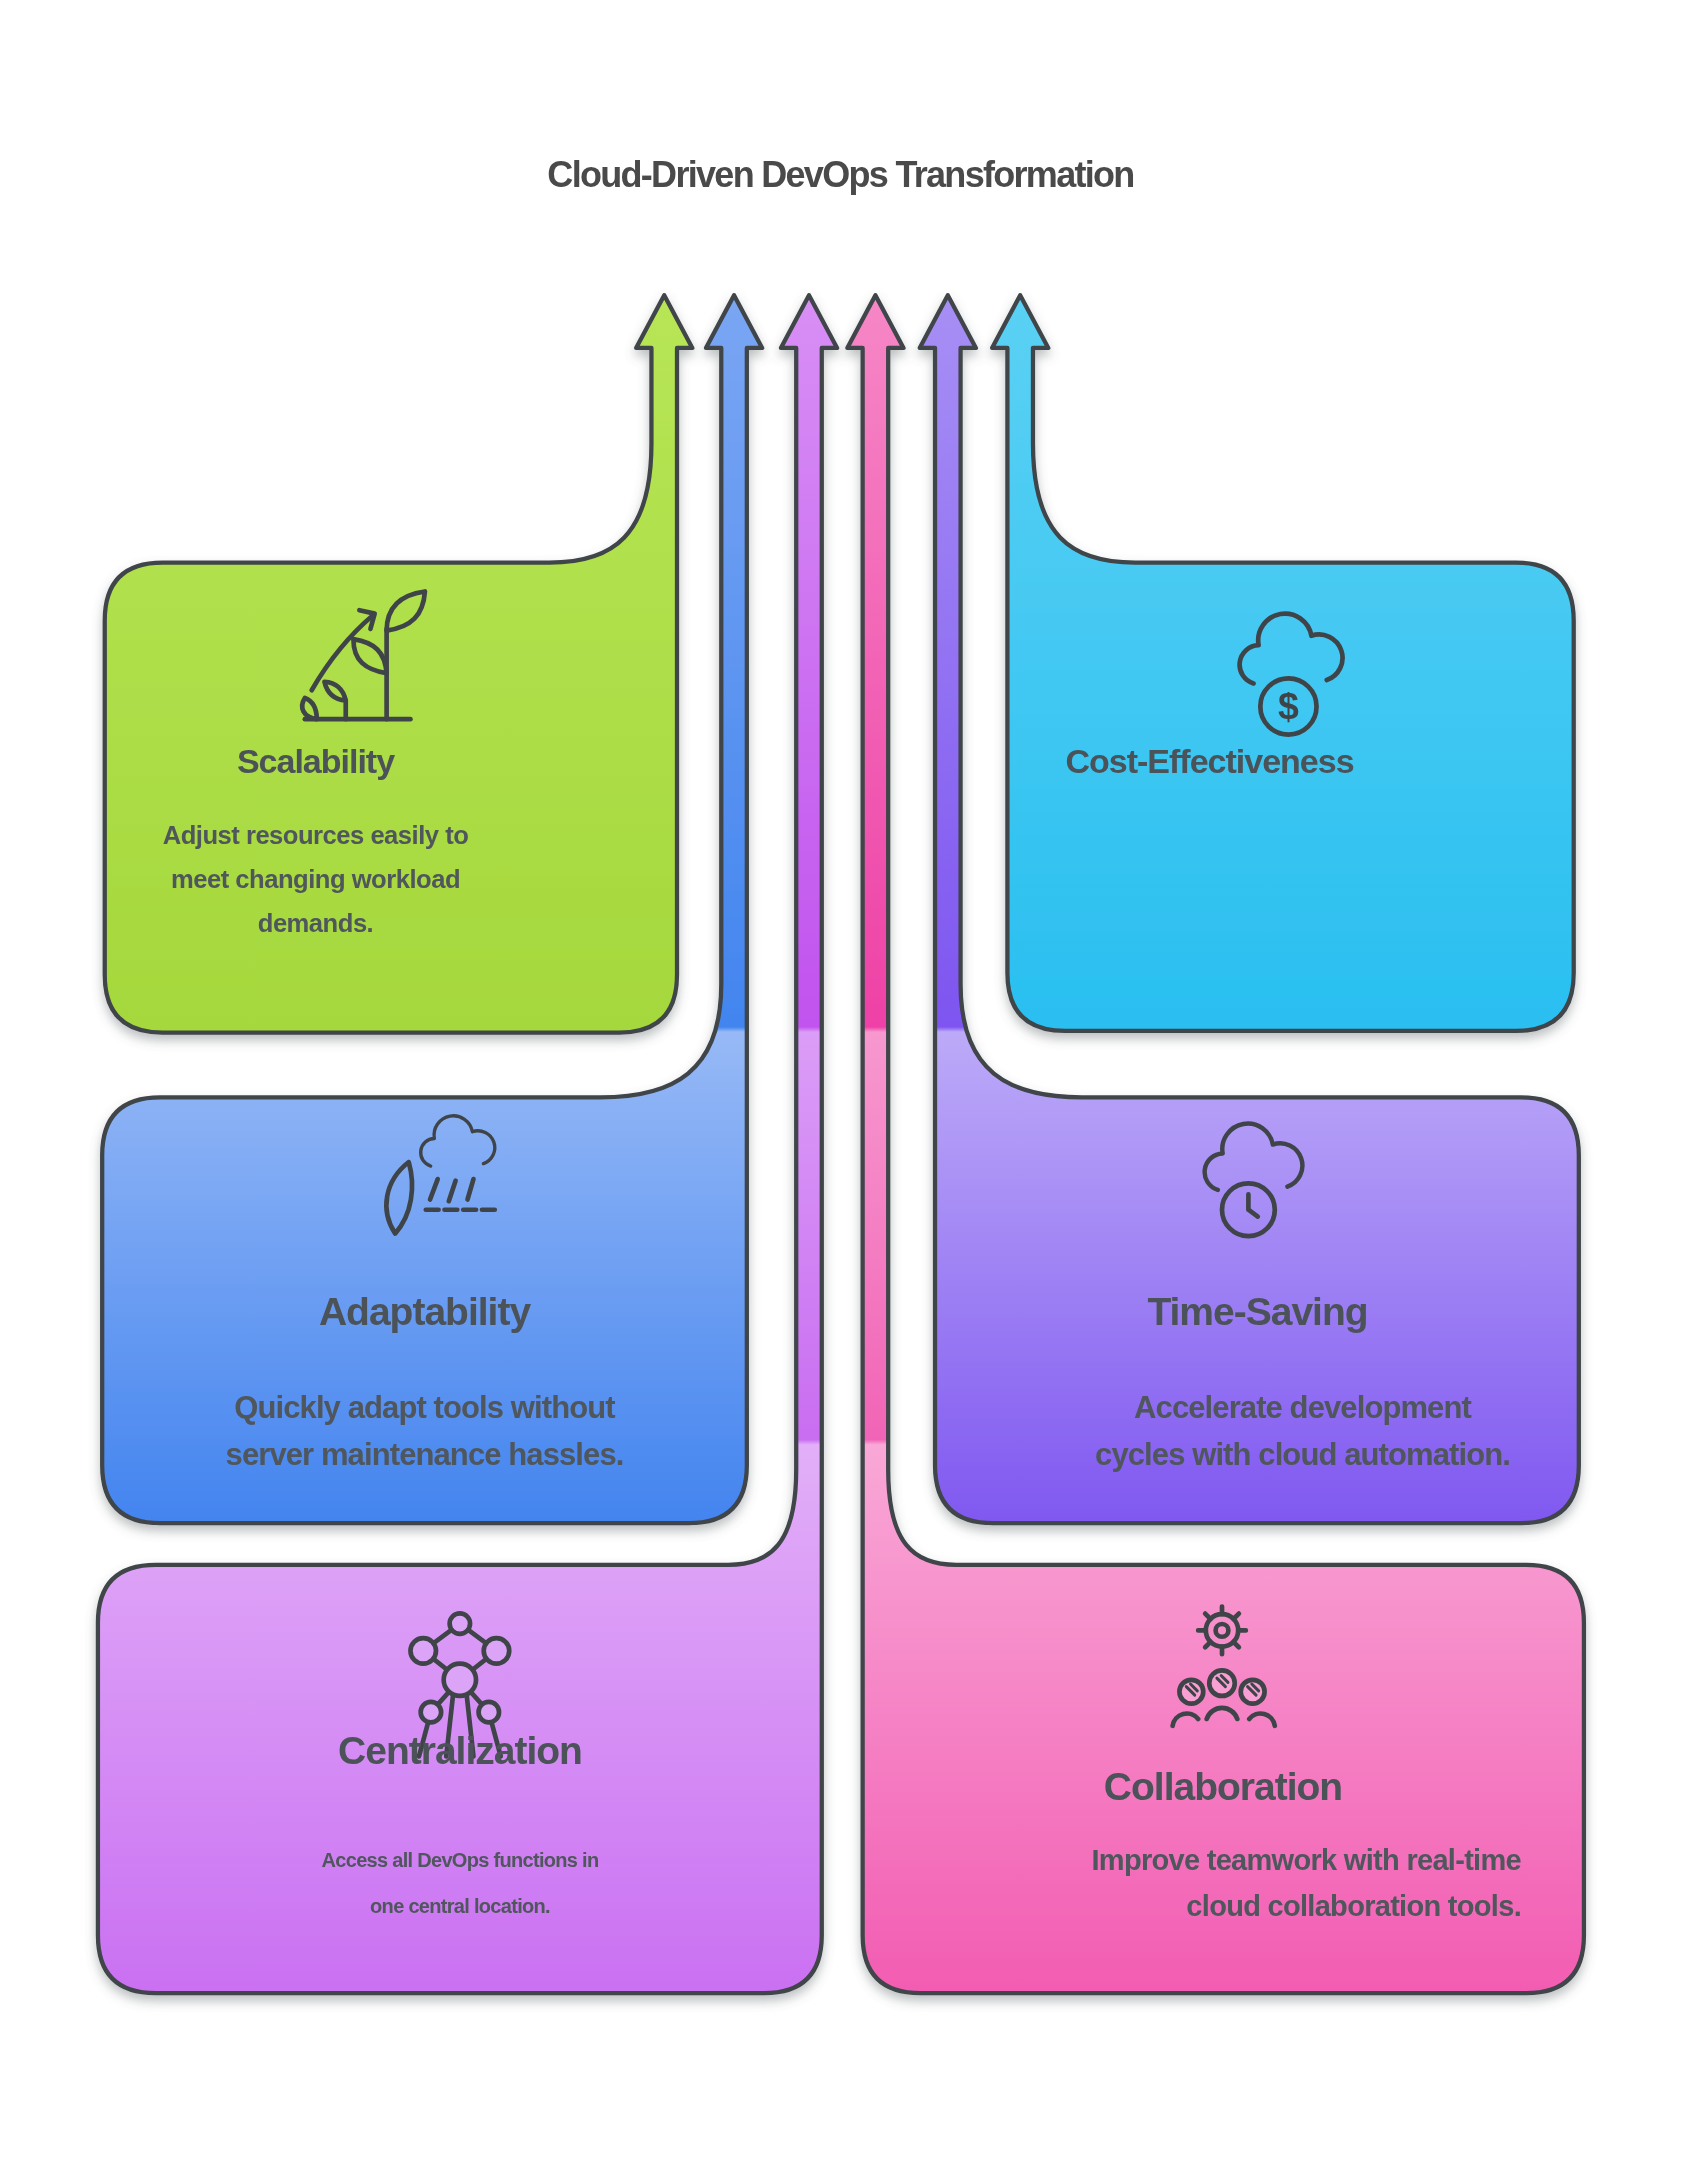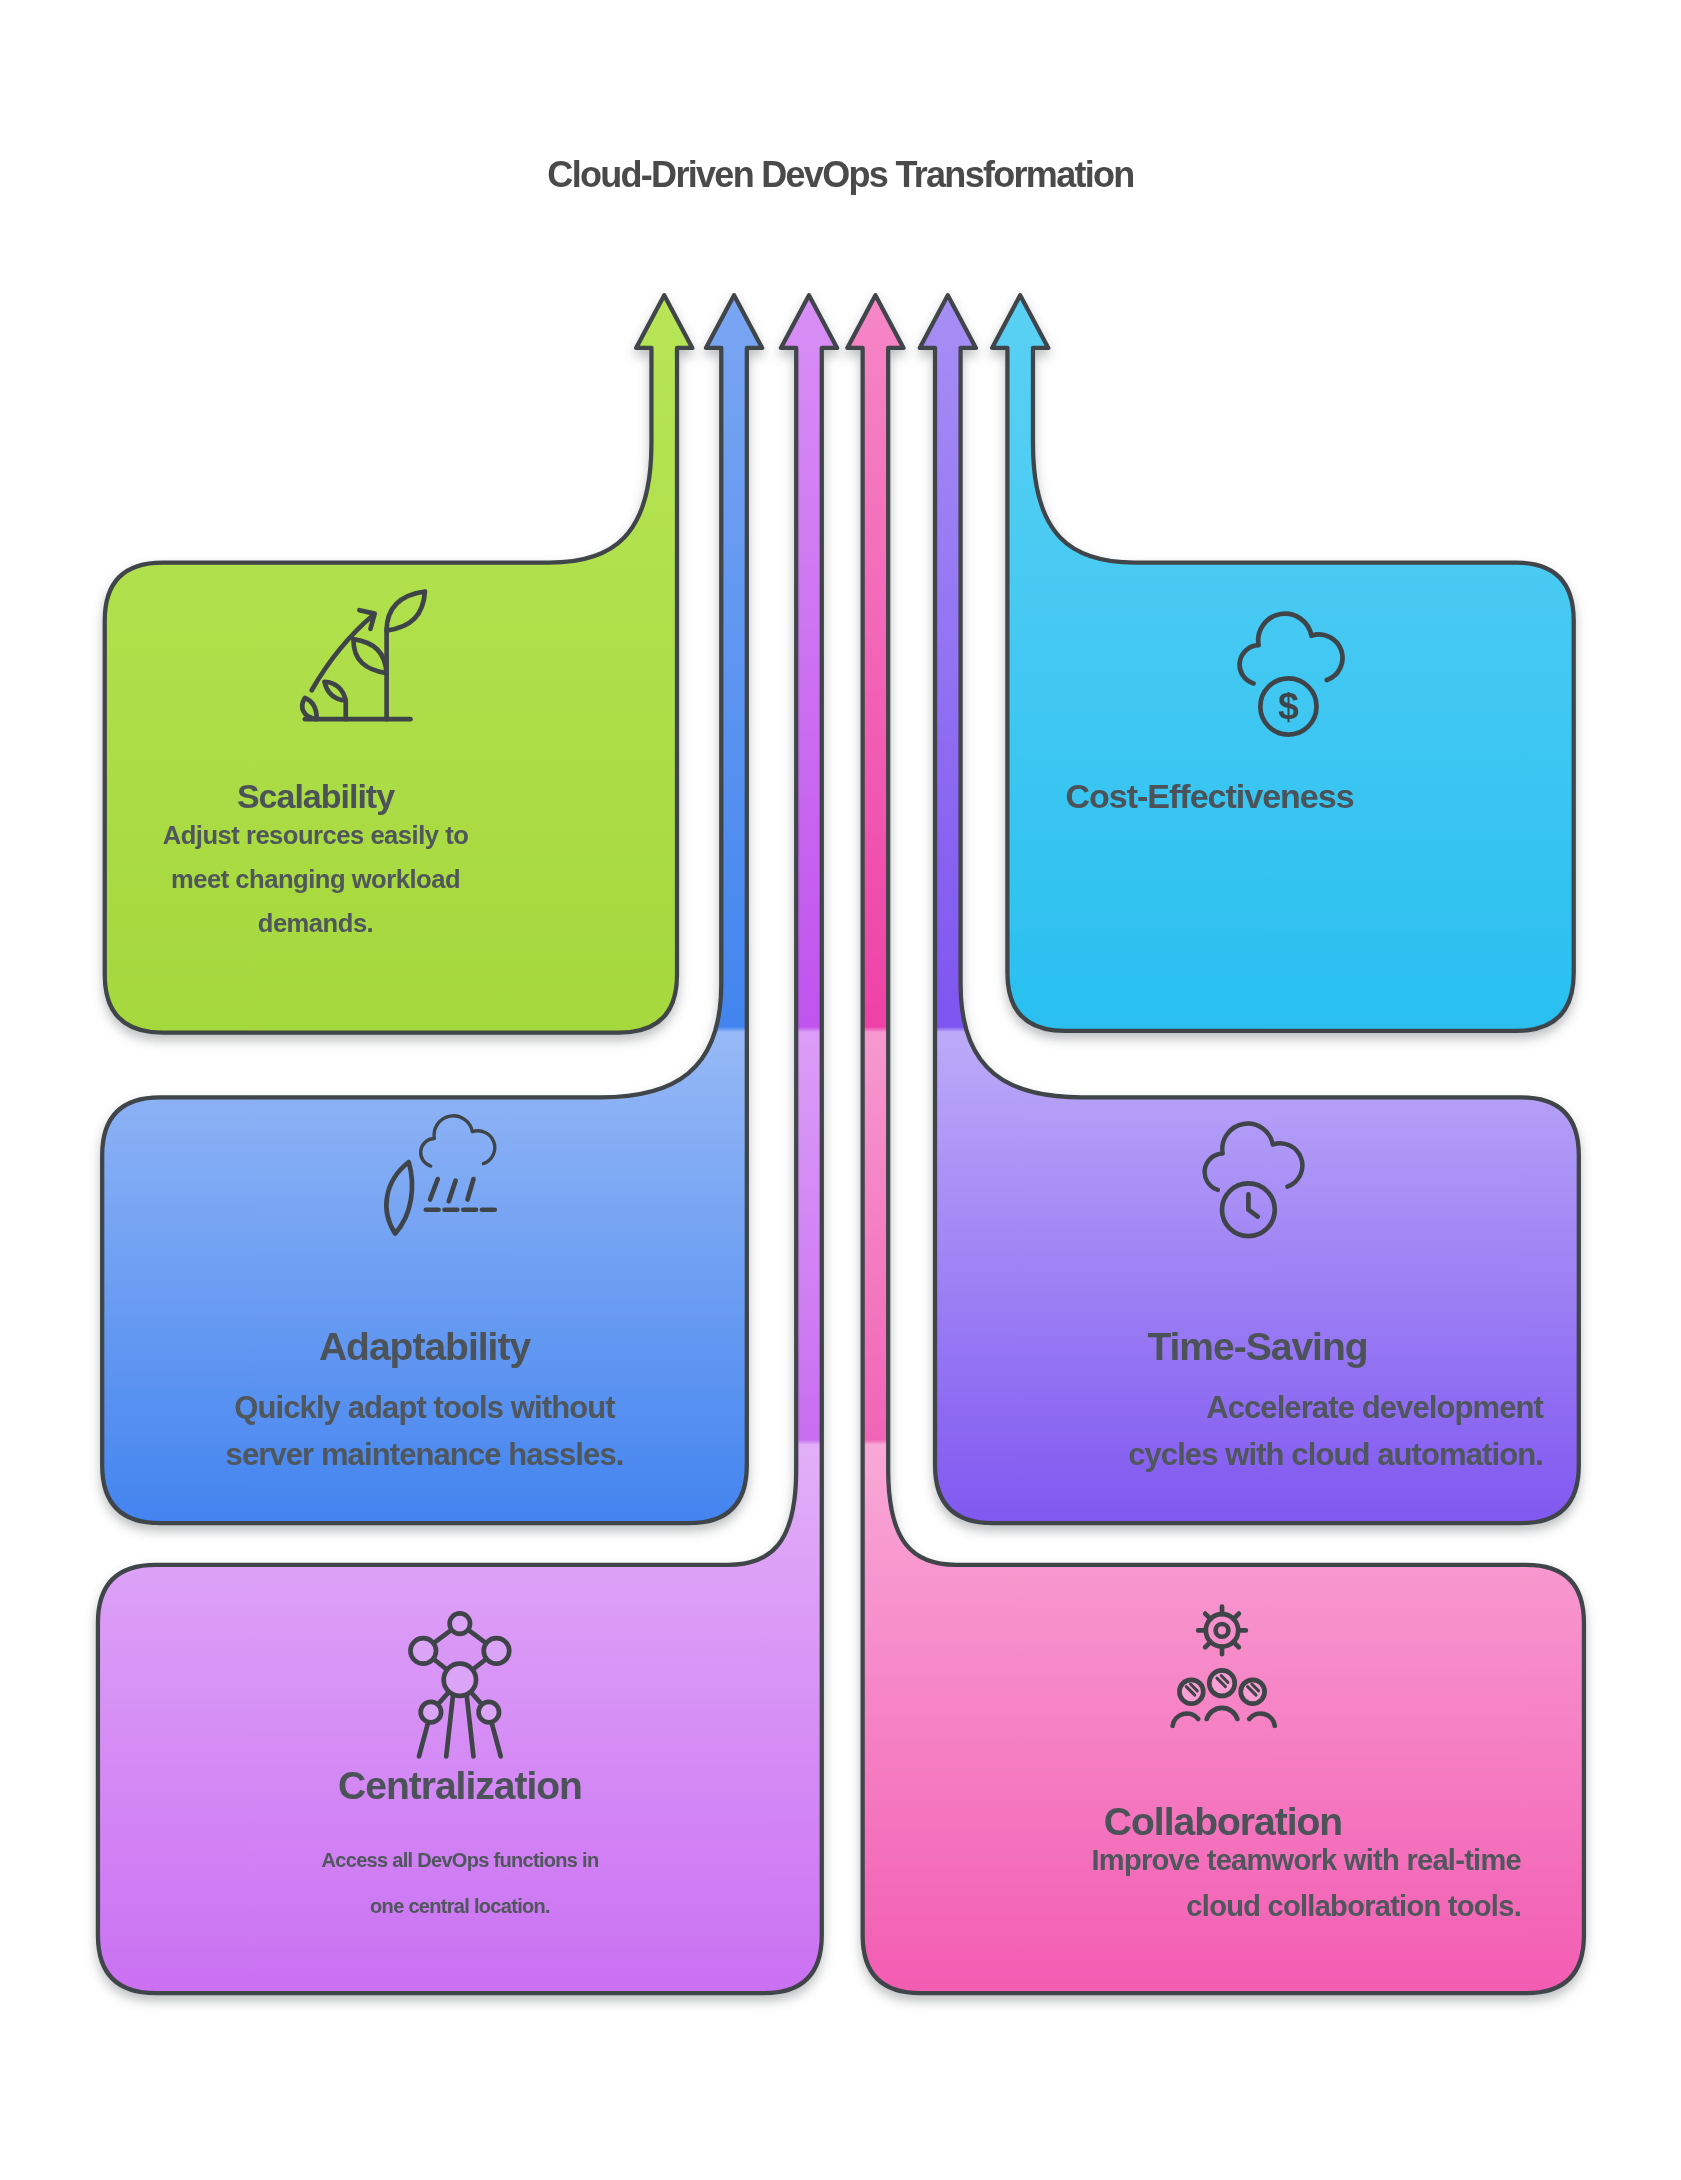--- a/index.html
+++ b/index.html
@@ -1,32 +1,32 @@
 <!DOCTYPE html>
 <html style="font-size:13.6px"><head>
 <meta charset="utf-8">
 <style>
   html,body{margin:0;padding:0;background:#ffffff;}
   .canvas{position:relative;width:1681px;height:2181px;background:#ffffff;overflow:hidden;
           font-family:"Liberation Sans", sans-serif;}
   svg.layer{position:absolute;left:0;top:0;}
   .page-title{position:absolute;left:0;top:136px;width:1681px;text-align:center;
               font-size:36px;font-weight:bold;letter-spacing:-1.7px;color:#4a4a4a;line-height:77px;}
-  .card-title{position:absolute;text-align:center;font-weight:bold;color:#4b5258;margin-top:35px;}
+  .card-title{position:absolute;text-align:center;font-weight:bold;color:#4b5258;}
   .card-body{position:absolute;text-align:center;font-weight:bold;color:#4f565c;white-space:pre-line;}
   
   .tt-scal{left:77px;top:742px;width:477px;font-size:34px;letter-spacing:-1px;}
   .bd-scal{left:77px;top:813px;width:477px;font-size:25.6px;line-height:44px;letter-spacing:-0.5px;}
   .tt-cost{left:971px;top:742px;width:477px;font-size:34px;letter-spacing:-1px;}
   .bd-cost{left:971px;top:813px;width:477px;font-size:25.6px;line-height:44px;letter-spacing:-0.5px;}
   
   .tt-adap{left:152px;top:1290px;width:545px;font-size:39px;letter-spacing:-1px;}
   .bd-adap{left:152px;top:1384px;width:545px;font-size:31px;line-height:47px;letter-spacing:-0.9px;}
   .tt-time{left:985px;top:1290px;width:545px;font-size:39px;letter-spacing:-1px;}
-  .bd-time{left:998px;top:1384px;width:545px;font-size:31px;line-height:47px;letter-spacing:-0.9px;text-align:right;}
+  .bd-time{left:1030px;top:1384px;width:545px;font-size:31px;line-height:47px;letter-spacing:-0.9px;}
   
   .tt-cent{left:162px;top:1729px;width:596px;font-size:39px;letter-spacing:-1px;}
   .bd-cent{left:162px;top:1837px;width:596px;font-size:20px;line-height:46px;letter-spacing:-0.7px;}
   .tt-coll{left:925px;top:1765px;width:596px;font-size:39px;letter-spacing:-1px;}
   .bd-coll{left:925px;top:1837px;width:596px;font-size:29px;line-height:46px;letter-spacing:-0.7px;text-align:right;}
   .ic{stroke:#3f4449;stroke-width:5.5;fill:none;stroke-linecap:round;stroke-linejoin:round;}
   .card{stroke:#3f4449;stroke-width:5;stroke-linejoin:round;}
 </style>
 </head>
 <body>

